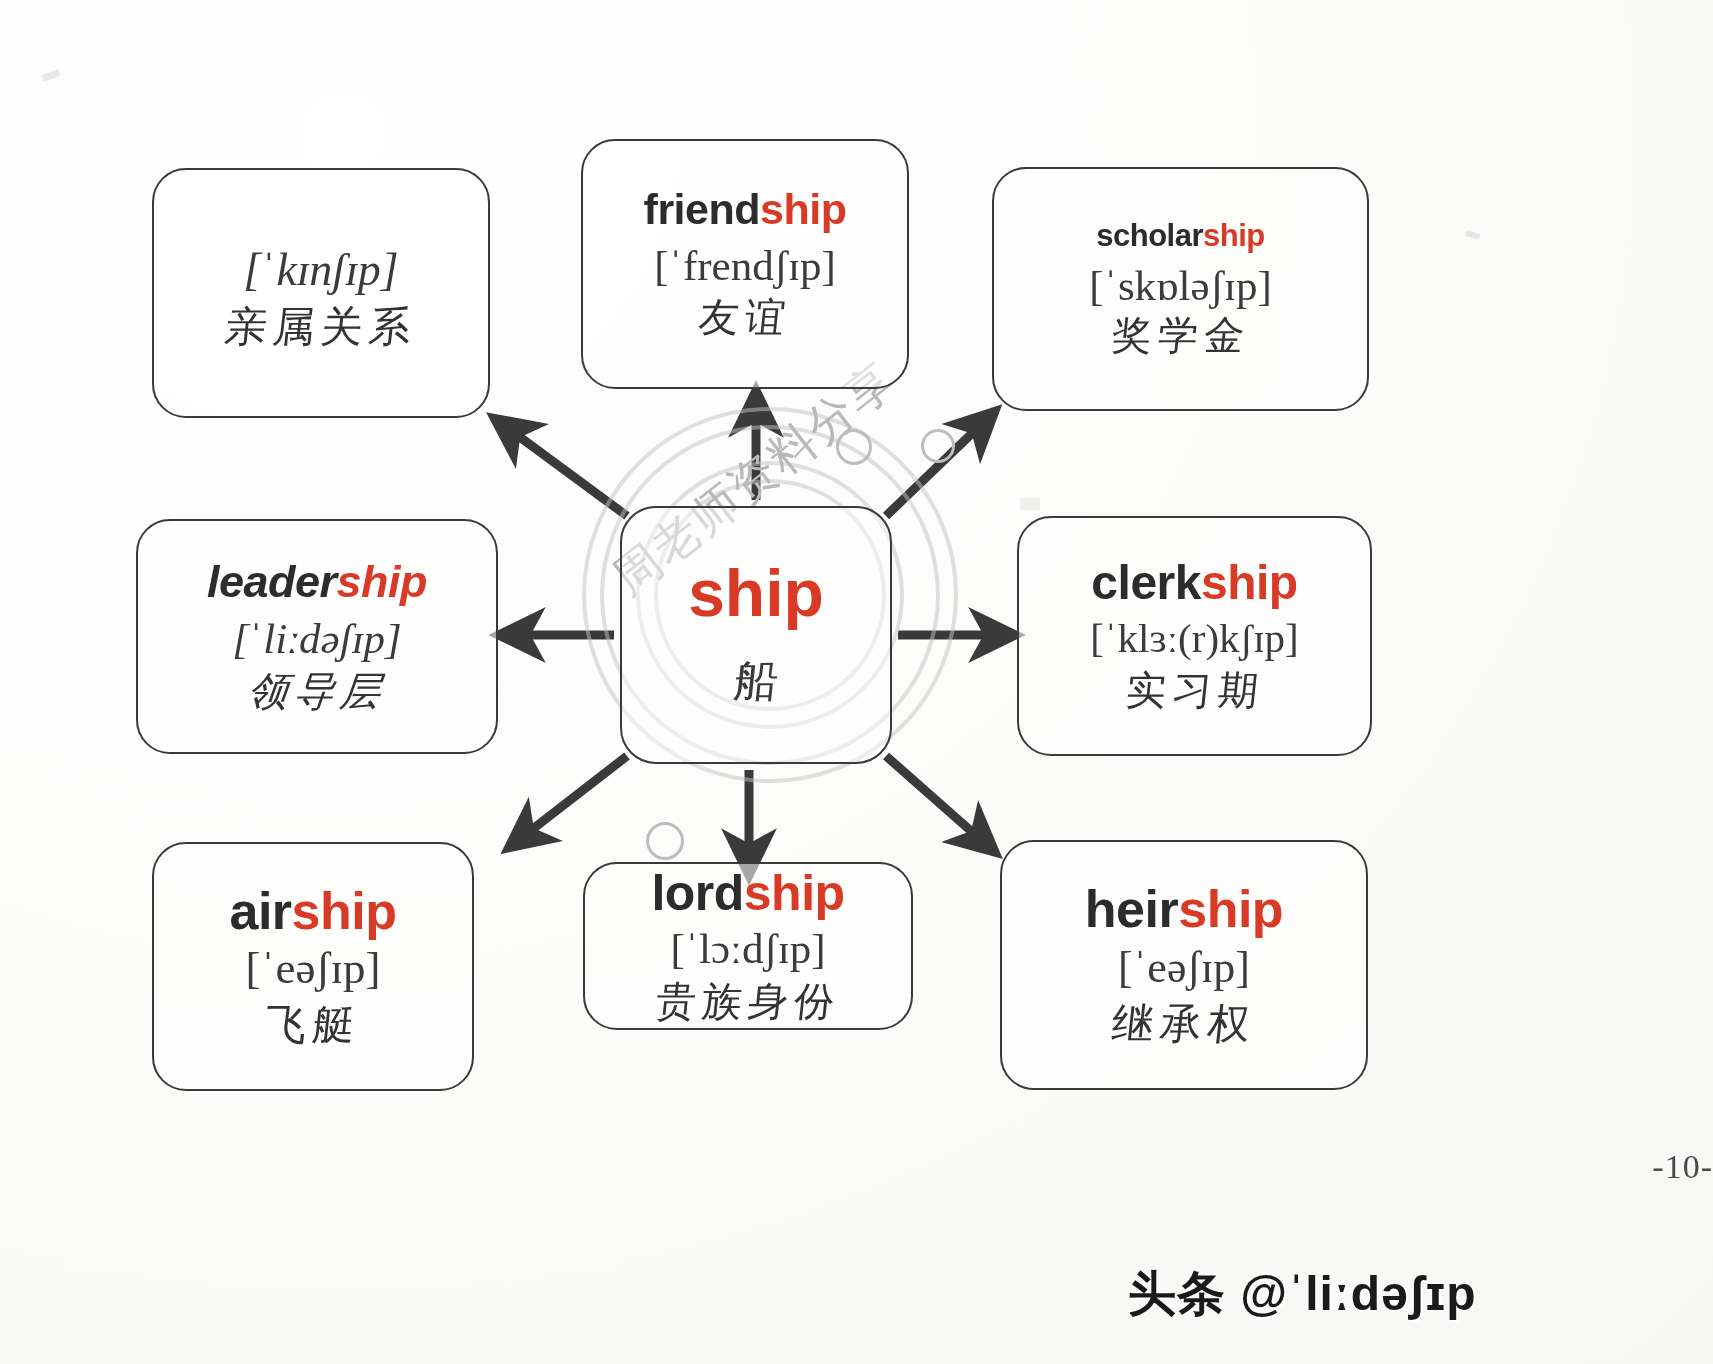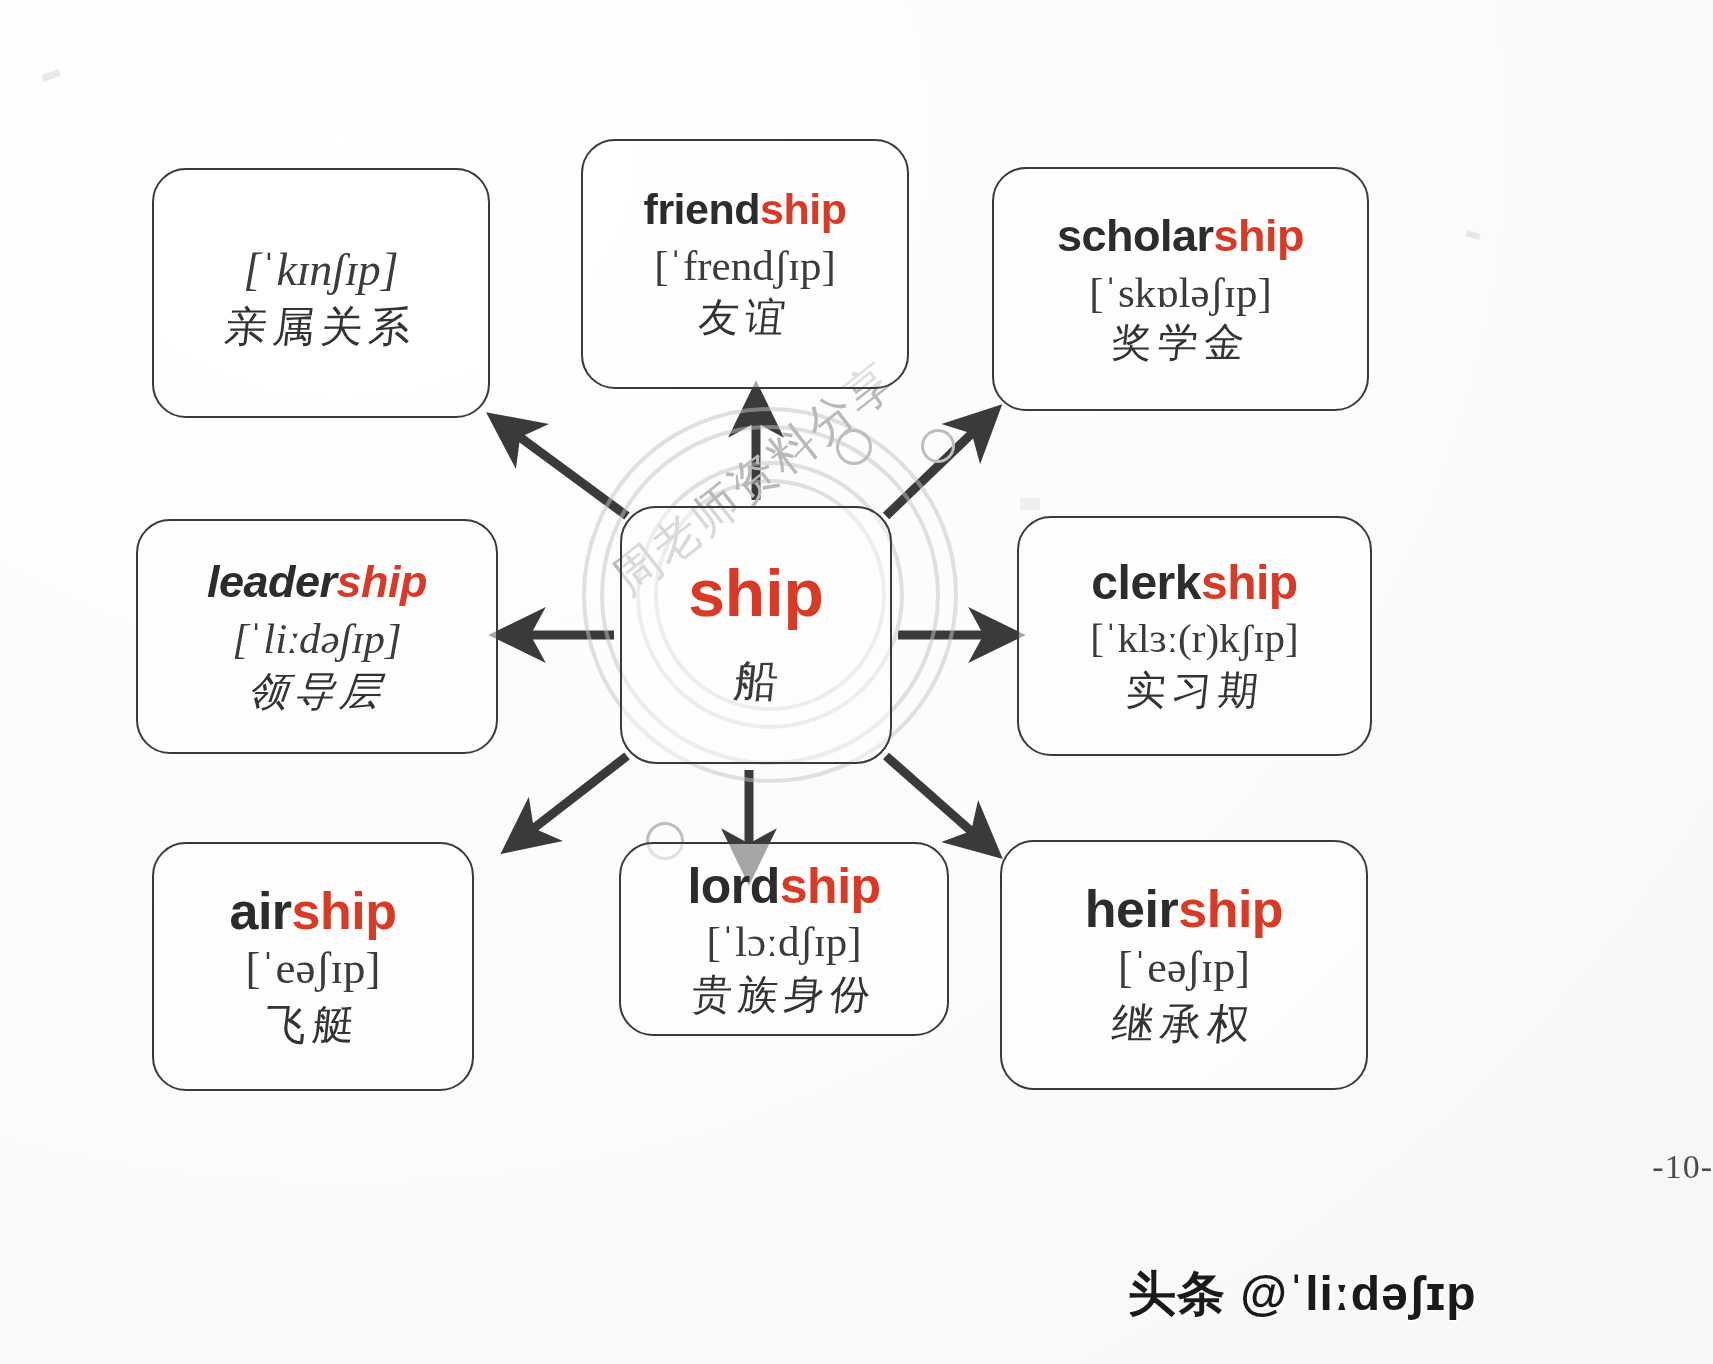--- a/index.html
+++ b/index.html
@@ -67,40 +67,40 @@
   #box-kinship .word-line { font-size: 54px; }
   #box-kinship .ipa       { font-size: 46px; margin-top: 10px; font-style: italic; }
   #box-kinship .cn        { font-size: 42px; margin-top: 10px; }
 
   #box-friendship   { left:581px;  top:139px;  width:328px; height:250px; }
   #box-friendship .word-line { font-size: 43px; }
   #box-friendship .ipa       { font-size: 43px; margin-top: 12px; }
   #box-friendship .cn        { font-size: 40px; margin-top: 8px; }
 
   #box-scholarship  { left:992px;  top:167px;  width:377px; height:244px; }
-  #box-scholarship .word-line { font-size: 45px; }
+  #box-scholarship .word-line { font-size: 31px; }
   #box-scholarship .ipa       { font-size: 43px; margin-top: 12px; text-align: center; }
   #box-scholarship .cn        { font-size: 40px; margin-top: 6px; }
 
   #box-leadership   { left:136px;  top:519px;  width:362px; height:235px;font-style:italic; }
   #box-leadership .word-line { font-size: 45px; }
   #box-leadership .ipa       { font-size: 43px; margin-top: 12px; }
   #box-leadership .cn        { font-size: 40px; margin-top: 8px; }
 
   #box-clerkship    { left:1017px; top:516px;  width:355px; height:240px; }
   #box-clerkship .word-line { font-size: 48px; }
   #box-clerkship .ipa       { font-size: 41px; margin-top: 10px; }
   #box-clerkship .cn        { font-size: 40px; margin-top: 8px; }
 
   #box-airship      { left:152px;  top:842px;  width:322px; height:249px; }
   #box-airship .word-line { font-size: 52px; }
   #box-airship .ipa       { font-size: 45px; margin-top: 8px; }
   #box-airship .cn        { font-size: 42px; margin-top: 10px; }
 
-  #box-lordship     { left:583px;  top:842px;  width:330px; height:194px;margin-left:36px; }
+  #box-lordship     { left:583px;  top:862px;  width:330px; height:168px; }
   #box-lordship .word-line { font-size: 50px; }
   #box-lordship .ipa       { font-size: 43px; margin-top: 8px; }
   #box-lordship .cn        { font-size: 40px; margin-top: 8px; }
 
   #box-heirship     { left:1000px; top:840px;  width:368px; height:250px; }
   #box-heirship .word-line { font-size: 52px; }
   #box-heirship .ipa       { font-size: 44px; margin-top: 10px; }
   #box-heirship .cn        { font-size: 42px; margin-top: 10px; }
 
   

